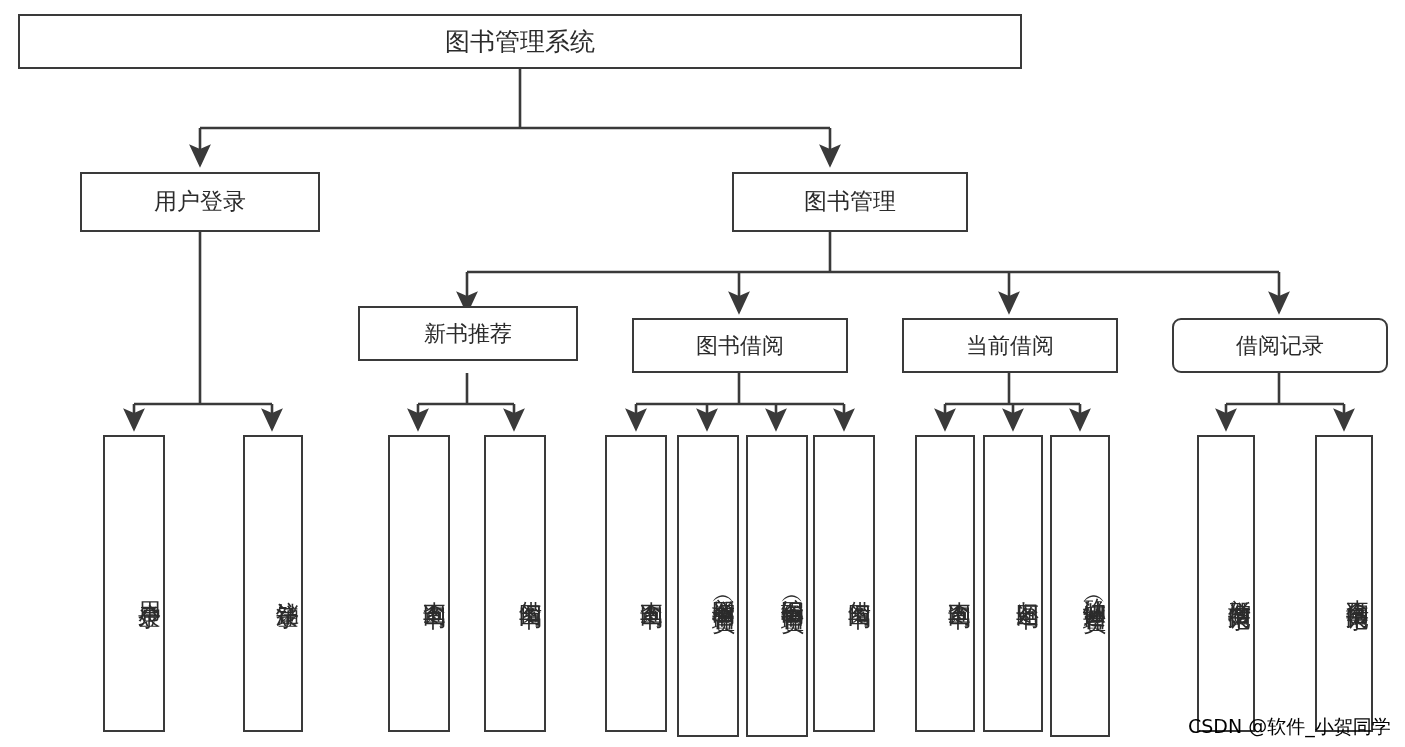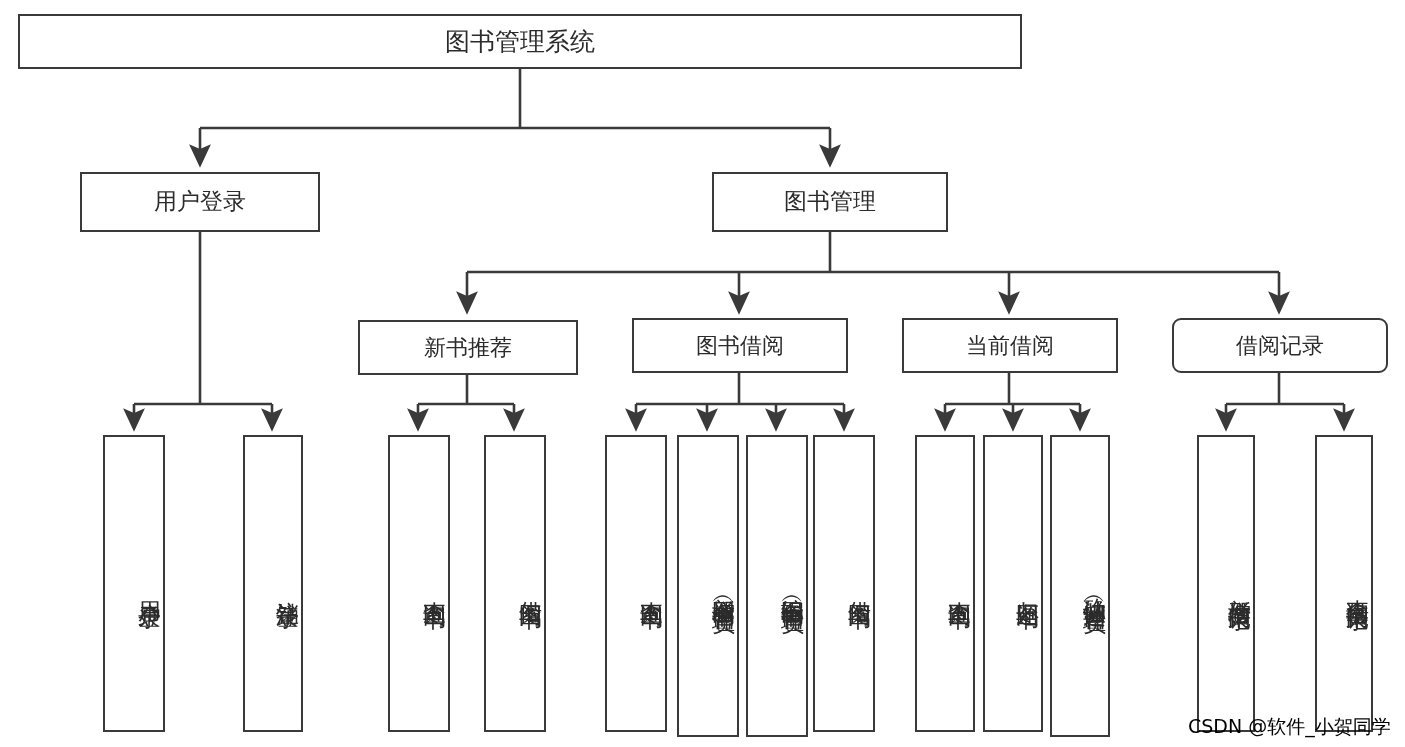--- a/index.html
+++ b/index.html
@@ -120,25 +120,25 @@
     </g>
   </svg>
 
   <div class="node root" style="left:18px; top:14px; width:1004px; height:55px;">
     <span>图书管理系统</span>
   </div>
 
   <div class="node lvl2" style="left:80px; top:172px; width:240px; height:60px;">
     <span>用户登录</span>
   </div>
-  <div class="node lvl2" style="left:712px; top:172px; width:236px; height:60px;">
+  <div class="node lvl2" style="left:732px; top:172px; width:236px; height:60px;">
     <span>图书管理</span>
   </div>
 
-  <div class="node lvl3" style="left:358px; top:320px; width:220px; height:55px;">
+  <div class="node lvl3" style="left:358px; top:306px; width:220px; height:55px;">
     <span>新书推荐</span>
   </div>
   <div class="node lvl3" style="left:632px; top:318px; width:216px; height:55px;text-align:center;">
     <span>图书借阅</span>
   </div>
   <div class="node lvl3" style="left:902px; top:318px; width:216px; height:55px;">
     <span>当前借阅</span>
   </div>
   <div class="node lvl3" style="left:1172px; top:318px; width:216px; height:55px;border-radius:9px;">
     <span>借阅记录</span>

